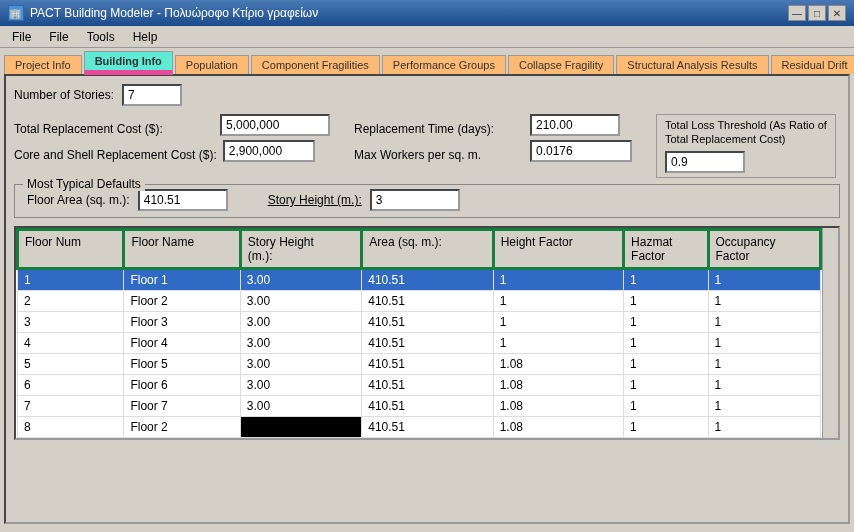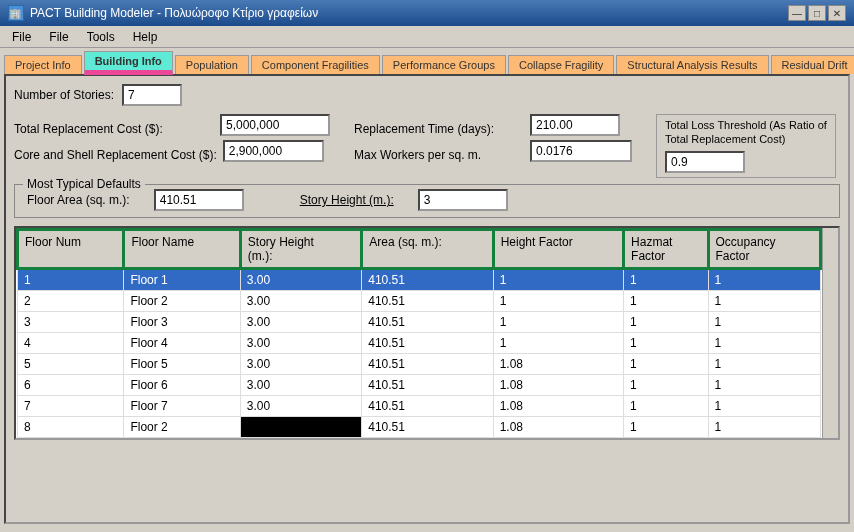--- a/index.html
+++ b/index.html
@@ -132,21 +132,21 @@
       position: absolute;
       top: -8px;
       left: 8px;
       background: #d4d0c8;
       padding: 0 4px;
       font-size: 12px;
     }
     .defaults-row {
       display: flex;
       align-items: center;
-      gap: 24px;
+      gap: 8px;
       margin-top: 4px;
     }
     table {
       width: 100%;
       border-collapse: collapse;
       font-size: 12px;
     }
     thead tr {
       background: #d4d0c8;
     }
@@ -225,21 +225,21 @@
   </div>
 
   <div style="display:flex; gap:24px; margin-bottom:6px; align-items:flex-start;">
     <div style="display:flex; flex-direction:column; gap:4px;">
       <div class="cost-row">
         <span class="cost-label">Total Replacement Cost ($):</span>
         <input class="form-input" style="width: 110px;" value="5,000,000">
       </div>
       <div class="cost-row">
         <span class="cost-label">Core and Shell Replacement Cost ($):</span>
-        <input class="form-input" style="width: 101px;" value="2,900,000">
+        <input class="form-input" style="width: 92px;" value="2,900,000">
       </div>
     </div>
     <div style="display:flex; flex-direction:column; gap:4px;">
       <div class="cost-row">
         <span style="min-width:170px;">Replacement Time (days):</span>
         <input class="form-input" style="width: 90px;" value="210.00">
       </div>
       <div class="cost-row">
         <span style="min-width:170px;">Max Workers per sq. m.</span>
         <input class="form-input" style="width: 102px;" value="0.0176">

